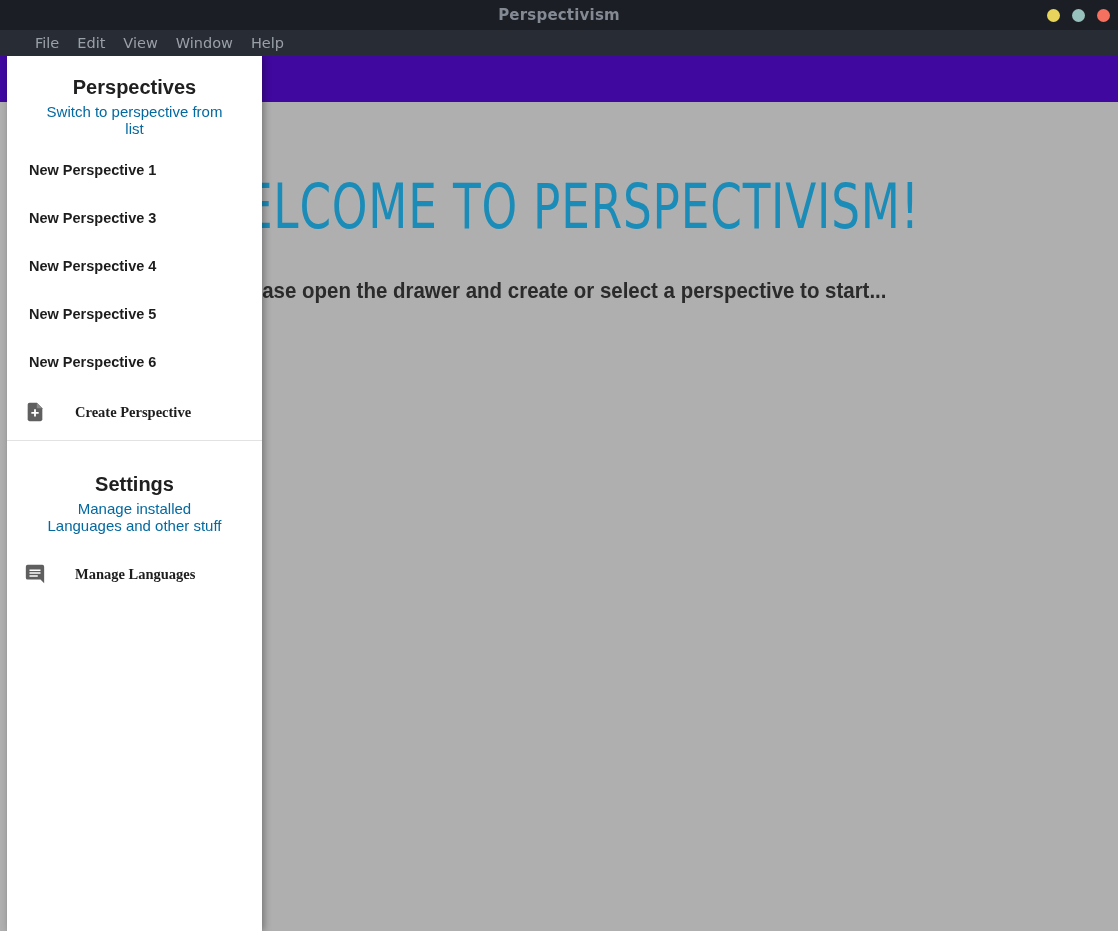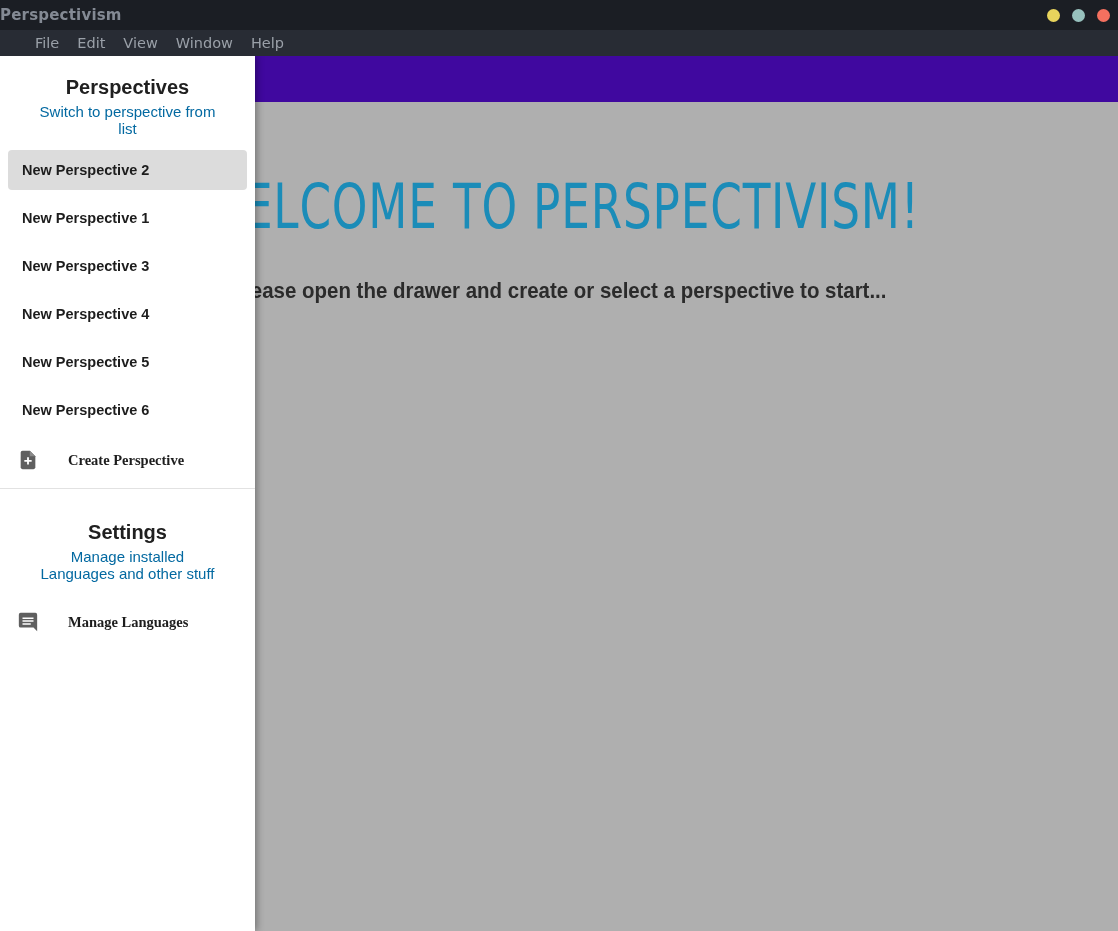--- a/index.html
+++ b/index.html
@@ -23,21 +23,21 @@
 
   
   .titlebar {
     position: absolute;
     top: 0; left: 0;
     width: 1118px;
     height: 30px;
     background: #1b1e24;
     display: flex;
     align-items: center;
-    justify-content: flex-start;
+    justify-content: center;
   }
   .titlebar-title {
     font-size: 15px;
     font-weight: bold;
     color: #848a94;
     letter-spacing: 0.2px;
     font-family: "DejaVu Sans", sans-serif;
   }
   .window-controls {
     position: absolute;
@@ -124,21 +124,21 @@
     font-size: 22px;
     font-weight: bold;
     color: #2b2b2b;
     white-space: nowrap;
     transform: scaleX(0.93);
   }
 
   
   .drawer {
     position: absolute;
-    top: 0; left: 0;
+    top: 0; left: 7px;
     width: 255px;
     height: 875px;
     background: #ffffff;
     box-shadow: 2px 0 7px rgba(0,0,0,0.34);
     z-index: 5;
     overflow: hidden;
   }
 
   .drawer-section { padding: 0; }
 
@@ -247,21 +247,20 @@
 
     <div class="drawer">
 
       <div class="drawer-section">
         <div class="section-header">
           <div class="section-title">Perspectives</div>
           <div class="section-sub">Switch to perspective from list</div>
         </div>
 
         <div class="perspective-list">
-          <div class="perspective-item selected">New Perspective 2</div>
           <div class="perspective-item">New Perspective 1</div>
           <div class="perspective-item">New Perspective 3</div>
           <div class="perspective-item">New Perspective 4</div>
           <div class="perspective-item">New Perspective 5</div>
           <div class="perspective-item">New Perspective 6</div>
         </div>
 
         <div class="action-row">
           <span class="action-icon">
             <svg width="22" height="22" viewBox="0 0 24 24" aria-hidden="true">

